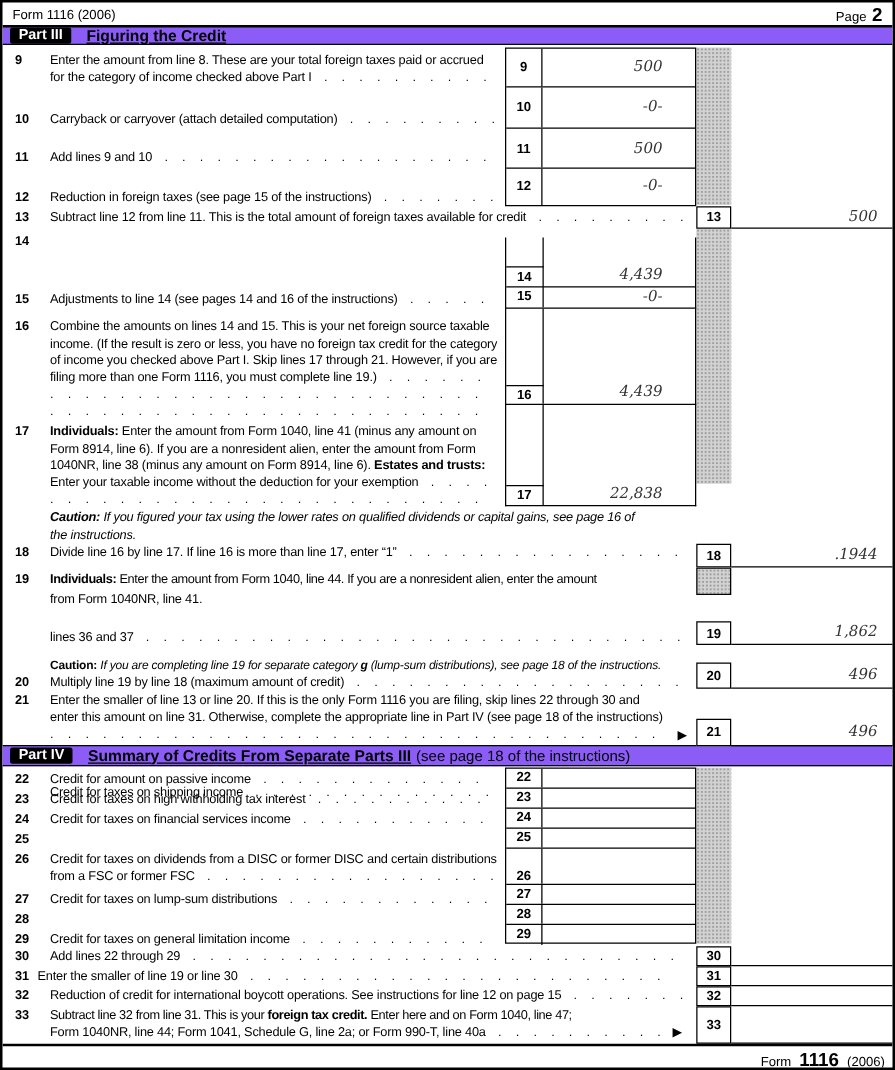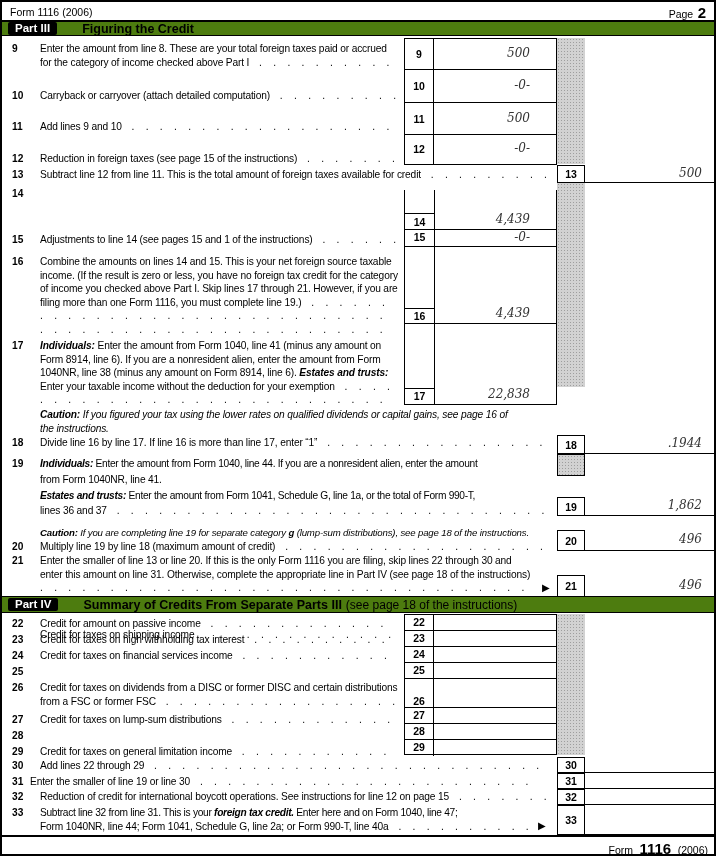--- a/index.html
+++ b/index.html
@@ -4,42 +4,42 @@
 <style>
   html,body{margin:0;padding:0;background:#888;}
   *{box-sizing:border-box;}
   .page{position:relative;width:716px;height:856px;background:#fff;border:2px solid #000;
         font-family:"Liberation Sans",sans-serif;color:#000;overflow:hidden;}
   .abs{position:absolute;}
   .lbl{position:absolute;font-size:10.2px;line-height:13.5px;letter-spacing:-0.15px;overflow:hidden;}
   .nowrap{white-space:nowrap;}
   .tight{letter-spacing:-0.3px;}
   .lno{position:absolute;left:10px;width:26px;font-weight:bold;font-size:10.2px;line-height:13.5px;}
-  .b{font-weight:bold;font-style:italic;}
+  .b{font-weight:bold;}
   .i{font-style:italic;}
   .small{font-size:9.6px;}
   .dots{color:#000;}
   .dots::after{content:" . . . . . . . . . . . . . . . . . . . . . . . . . . . . . . . . . . . . . . . . . . . . . . . . . . . . . . . . . . . . . . . . . . . . . . . .";
     letter-spacing:1.5px;word-spacing:5.5px;}
   .gray{background-color:#d2d2d2;background-image:radial-gradient(#9e9e9e 0.7px,transparent 0.7px);background-size:3px 3px;}
   .grayb{border:1px solid #000;}
   .val{font-family:"DejaVu Serif",serif;font-style:italic;font-size:12px;color:#333;text-align:right;}
   .mgroup{position:absolute;border:1px solid #000;}
   .mrow{display:flex;border-bottom:1px solid #000;}
   .mrow.last{border-bottom:none;}
   .mnum{width:29px;border-right:1px solid #000;text-align:center;font-weight:bold;font-size:10.5px;}
   .mval{flex:1;padding-right:26px;}
   .rrow{position:absolute;left:555px;width:159px;display:flex;}
   .rnum{width:28px;border:1px solid #000;text-align:center;font-weight:bold;font-size:10.5px;background:#fff;}
   .rval{flex:1;border-bottom:1px solid #000;padding-right:14px;}
   .vline{position:absolute;width:1px;background:#000;}
   .hline{position:absolute;height:1px;background:#000;}
-  .partbar{position:absolute;left:0;width:712px;border-top:2px solid #000;border-bottom:1px solid #000;display:flex;align-items:center;background:#4d7c0f;}
+  .partbar{position:absolute;left:0;width:712px;border-top:2px solid #000;border-bottom:1px solid #000;display:flex;align-items:center;background:#8b5cf6;}
   .ptag{margin-left:6px;background:#000;color:#fff;font-weight:bold;font-size:11.5px;line-height:13px;padding:0 7px;border-radius:2px;}
-  .ptitle{margin-left:25px;font-weight:bold;font-size:12.5px;}
+  .ptitle{margin-left:12px;font-weight:bold;font-size:12.5px;text-decoration:underline;}
   .pnote{margin-left:4px;font-size:12px;font-weight:normal;}
   .arrow{position:absolute;font-size:10px;}
 </style>
 </head>
 <body>
 
 <div class="page">
 
   <div class="abs gray" style="left:555px;top:36px;width:28px;height:126px"></div>
   <div class="abs gray" style="left:555px;top:181px;width:28px;height:204px"></div>
@@ -68,37 +68,36 @@
 
   <div class="lno" style="top:150px">12</div>
   <div class="lbl" style="left:38px;top:150px;width:358px;height:14px"><span>Reduction in foreign taxes (see page 15 of the instructions)</span><span class="dots"></span></div>
 
   <div class="lno" style="top:166px">13</div>
   <div class="lbl" style="left:38px;top:166px;width:512px;height:14px"><span>Subtract line 12 from line 11. This is the total amount of foreign taxes available for credit</span><span class="dots"></span></div>
 
   <div class="lno" style="top:185px">14</div>
 
   <div class="lno" style="top:231px">15</div>
-  <div class="lbl" style="left:38px;top:231px;width:358px;height:14px"><span>Adjustments to line 14 (see pages 15 and 1 of the instructions)</span><span class="dots"></span></div>
+  <div class="lbl" style="left:38px;top:231px;width:358px;height:14px"><span>Adjustments to line 14 (see pages 14 and 16 of the instructions)</span><span class="dots"></span></div>
 
   <div class="lno" style="top:253px">16</div>
   <div class="lbl" style="left:38px;top:253px;width:358px;height:82px"><span>Combine the amounts on lines 14 and 15. This is your net foreign source taxable income. (If the result is zero or less, you have no foreign tax credit for the category of income you checked above Part I. Skip lines 17 through 21. However, if you are filing more than one Form 1116, you must complete line 19.)</span><span class="dots"></span></div>
 
   <div class="lno" style="top:337px">17</div>
   <div class="lbl" style="left:38px;top:337px;width:358px;height:70px"><span class="b">Individuals:</span><span> Enter the amount from Form 1040, line 41 (minus any amount on Form 8914, line 6). If you are a nonresident alien, enter the amount from Form 1040NR, line 38 (minus any amount on Form 8914, line 6). </span><span class="b">Estates and trusts:</span><span> Enter your taxable income without the deduction for your exemption</span><span class="dots"></span></div>
 
   <div class="lbl" style="left:38px;top:406px;width:478px;height:27px"><span class="b i">Caution:</span><span class="i"> If you figured your tax using the lower rates on qualified dividends or capital gains, see page 16 of the instructions.</span></div>
 
   <div class="lno" style="top:434px">18</div>
   <div class="lbl" style="left:38px;top:434px;width:510px;height:14px"><span>Divide line 16 by line 17. If line 16 is more than line 17, enter “1”</span><span class="dots"></span></div>
 
   <div class="lno" style="top:455px">19</div>
   <div class="lbl nowrap tight" style="left:38px;top:455px;width:640px;height:14px"><span class="b">Individuals:</span><span> Enter the amount from Form 1040, line 44. If you are a nonresident alien, enter the amount</span></div>
   <div class="lbl" style="left:38px;top:471px;width:400px;height:14px"><span>from Form 1040NR, line 41.</span></div>
-  <div class="lbl nowrap tight" style="left:38px;top:487px;width:640px;height:14px"><span class="b">Estates and trusts:</span><span> Enter the amount from Form 1041, Schedule G, line 1a, or the total of Form 990-T,</span></div>
   <div class="lbl" style="left:38px;top:502px;width:516px;height:14px"><span>lines 36 and 37</span><span class="dots"></span></div>
 
   <div class="lbl nowrap" style="left:38px;top:524px;width:516px;height:13px"><span class="b small">Caution:</span><span class="i small"> If you are completing line 19 for separate category </span><span class="b i small">g</span><span class="i small"> (lump-sum distributions), see page 18 of the instructions.</span></div>
 
   <div class="lno" style="top:538px">20</div>
   <div class="lbl" style="left:38px;top:538px;width:510px;height:14px"><span>Multiply line 19 by line 18 (maximum amount of credit)</span><span class="dots"></span></div>
 
   <div class="lno" style="top:552px">21</div>
   <div class="lbl" style="left:38px;top:552px;width:492px;height:42px"><span>Enter the smaller of line 13 or line 20. If this is the only Form 1116 you are filing, skip lines 22 through 30 and enter this amount on line 31. Otherwise, complete the appropriate line in Part IV (see page 18 of the instructions)</span><span class="dots"></span></div>
   <div class="arrow" style="left:540px;top:580px">▶</div>

